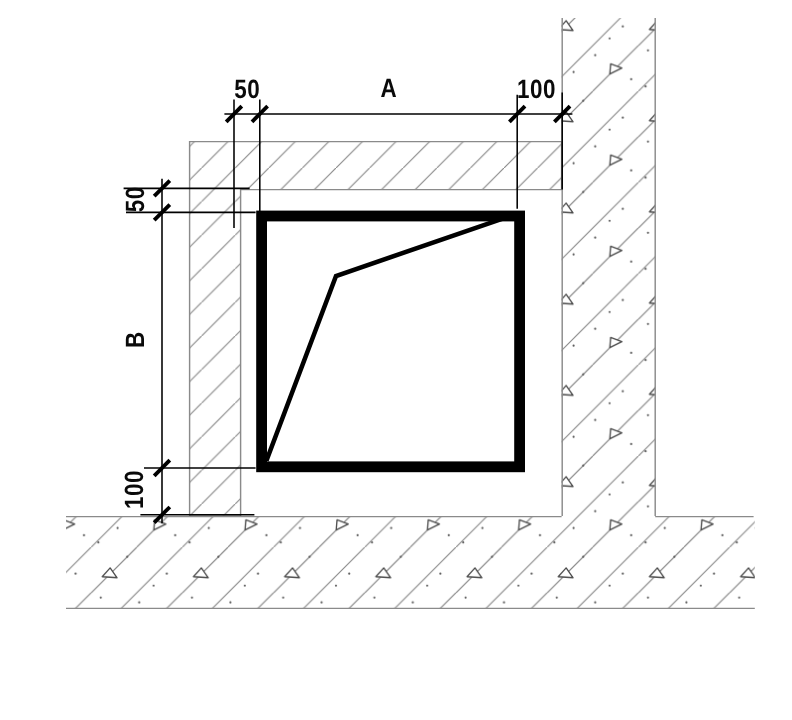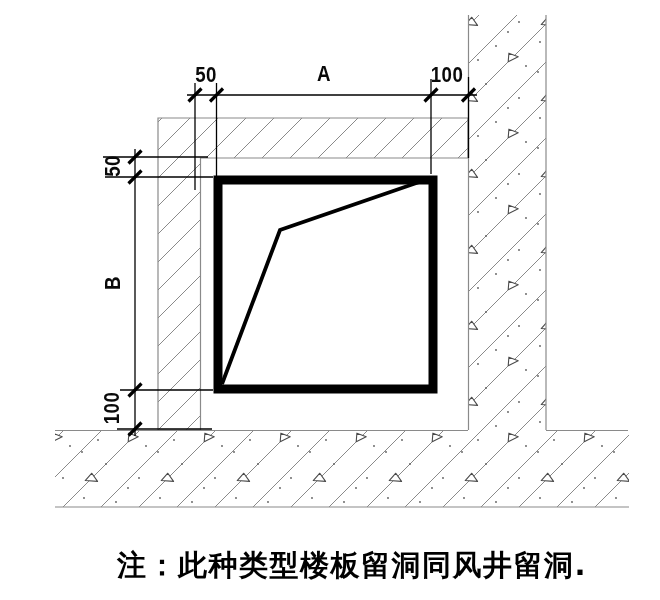--- a/index.html
+++ b/index.html
@@ -122,15 +122,14 @@
   </svg>
 
   <div class="lbl" style="left:206px; top:75px;">50</div>
   <div class="lbl" style="left:324px; top:74px;">A</div>
   <div class="lbl" style="left:447px; top:75px;">100</div>
 
   <div class="lbl vert" style="left:113px; top:166px;">50</div>
   <div class="lbl vert" style="left:113px; top:283px;">B</div>
   <div class="lbl vert" style="left:112px; top:408px;">100</div>
 
-  <div id="note">注：此种类型楼板留洞同风井留洞.</div>
 
 </div>
 
 </body></html>

